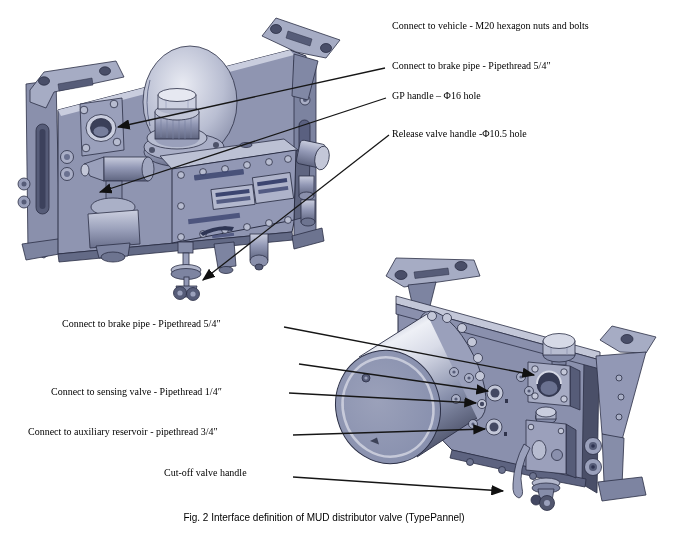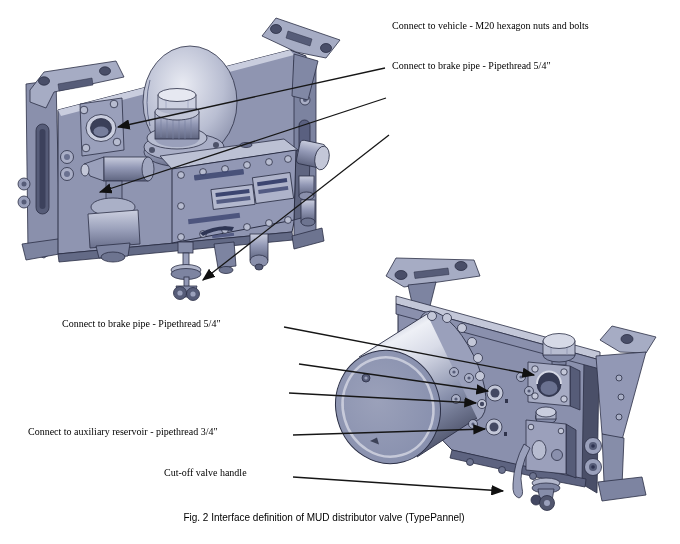--- a/index.html
+++ b/index.html
@@ -344,20 +344,23 @@
   <path d="M284,327 L534,375" marker-end="url(#arr)"></path>
   <path d="M299,364 L488,391" marker-end="url(#arr)"></path>
   <path d="M289,393 L476,403" marker-end="url(#arr)"></path>
   <path d="M293,435 L485,429" marker-end="url(#arr)"></path>
   <path d="M293,477 L503,491" marker-end="url(#arr)"></path>
 </g>
 </svg>
 
 <div class="lbl t1">Connect to vehicle - M20 hexagon nuts and bolts</div>
 <div class="lbl t2">Connect to brake pipe - Pipethread 5/4″</div>
+<div class="lbl t3">GP handle – Φ16 hole</div>
+<div class="lbl t4">Release valve handle -Φ10.5 hole</div>
 
 <div class="lbl b1">Connect to brake pipe - Pipethread 5/4″</div>
+<div class="lbl b3">Connect to sensing valve - Pipethread 1/4″</div>
 <div class="lbl b4">Connect to auxiliary reservoir - pipethread 3/4″</div>
 <div class="lbl b5">Cut-off valve handle</div>
 
 <div class="caption">Fig. 2 Interface definition of MUD distributor valve (TypePannel)</div>
 
 </div>
 
 </body></html>

